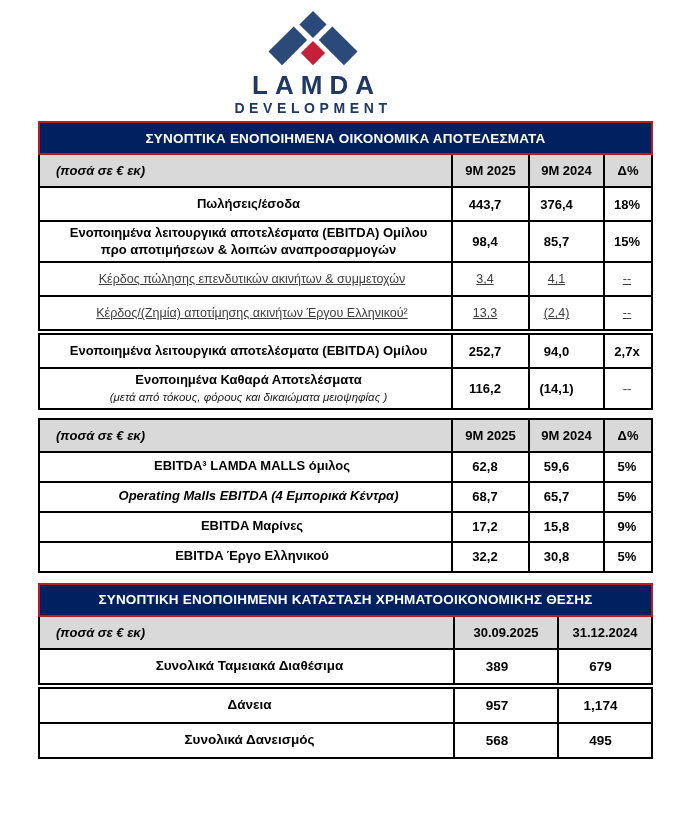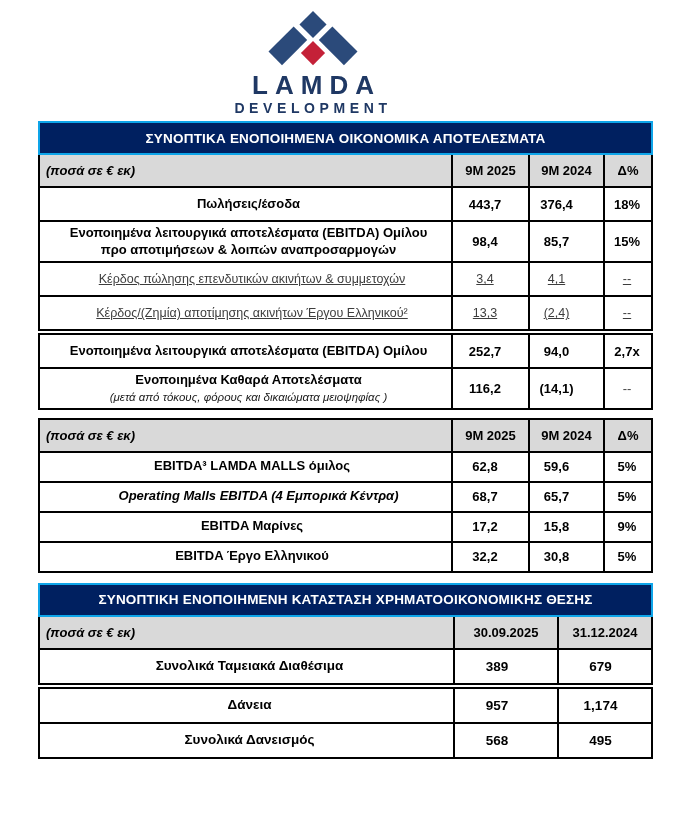--- a/index.html
+++ b/index.html
@@ -28,28 +28,28 @@
     width:613px;border-collapse:collapse;table-layout:fixed;
     border:2px solid #000;
     font-family:"Liberation Sans","DejaVu Sans",sans-serif;
   }
   table.fin + table.fin{margin-top:8px;}
   .tbl-gap{height:10px;}
 
   tr.band th{
     background:#002060;color:#fff;
     font-size:13.5px;font-weight:700;text-align:center;
-    height:26px;border:2px solid #0ea5e9;letter-spacing:.2px;
+    height:26px;border:2px solid #b91c1c;letter-spacing:.2px;
     padding:2px 4px;
   }
   tr.subhead td{
     background:#d9d9d9;font-weight:700;font-size:13px;
     height:27px;border:2px solid #000;padding:2px 0;
   }
-  tr.subhead td.unit{font-style:italic;text-align:left;padding-left:6px;}
+  tr.subhead td.unit{font-style:italic;text-align:left;padding-left:16px;}
   tr.subhead td.colh{text-align:center;}
 
   tbody td{
     border:2px solid #000;font-size:13px;height:26px;
     padding:3px 0;vertical-align:middle;background:#fff;
   }
   td.lbl{text-align:center;padding-left:6px;font-weight:700;line-height:1.28;}
   td.val{text-align:center;font-weight:700;}
   td.v1{padding-right:11px;}
   td.v2{padding-right:20px;}

